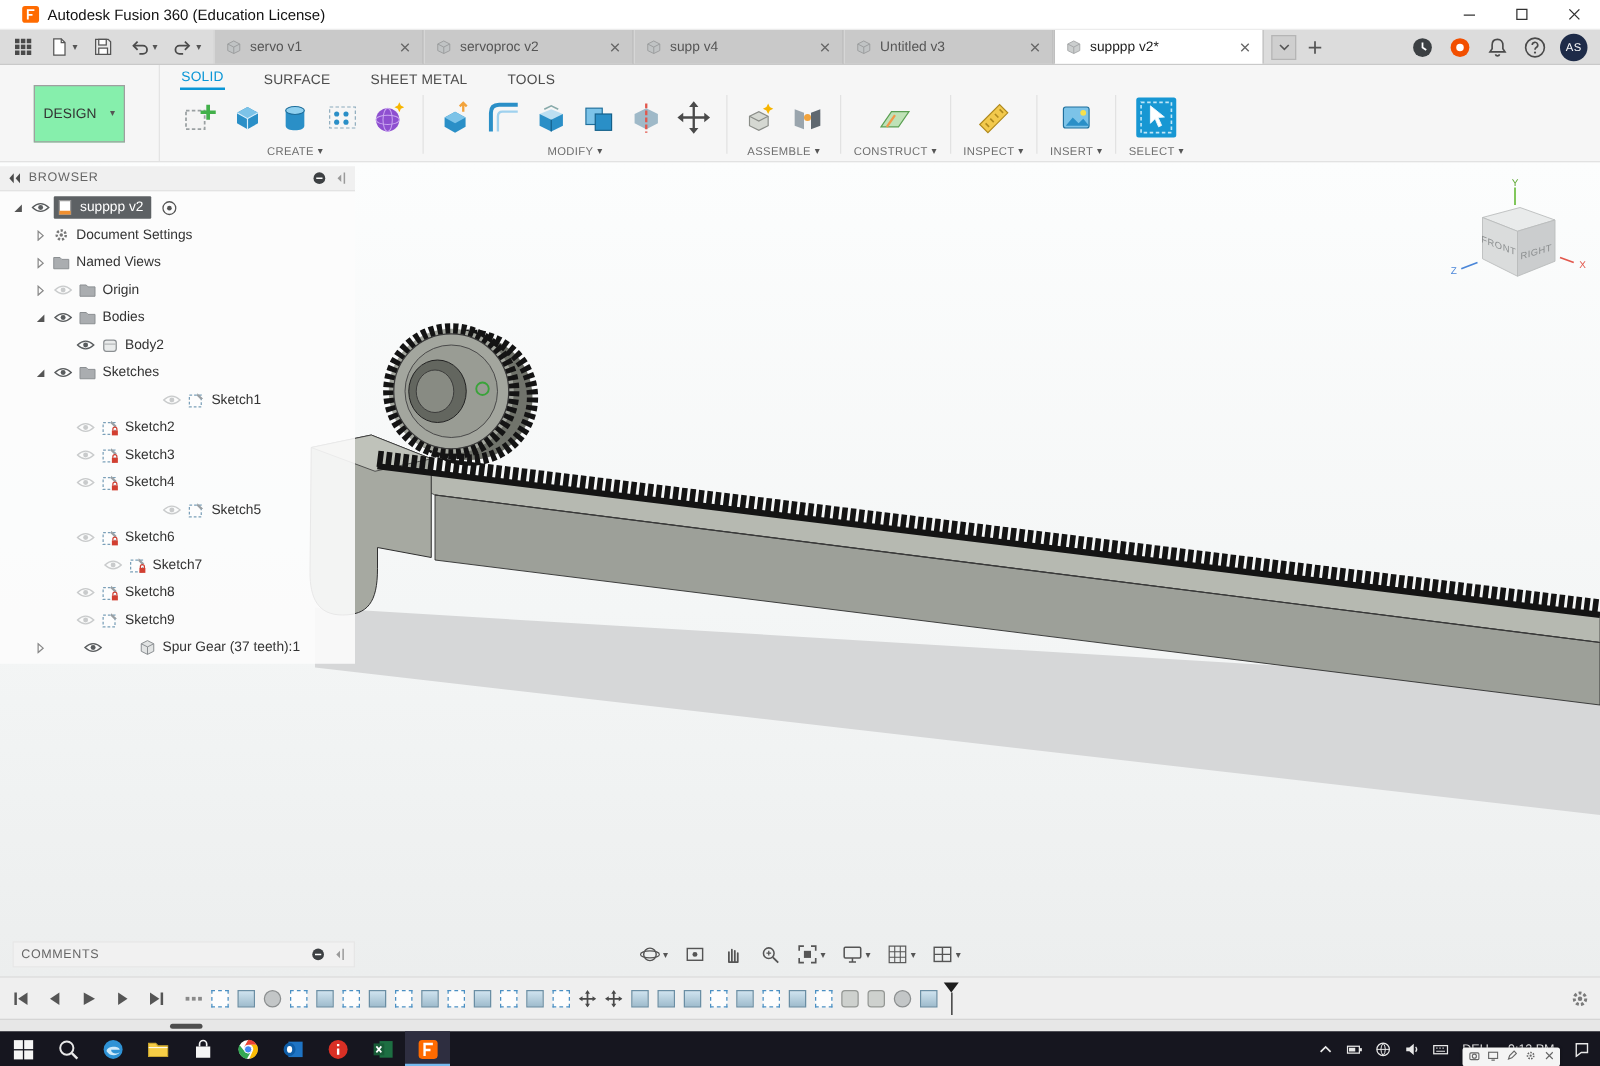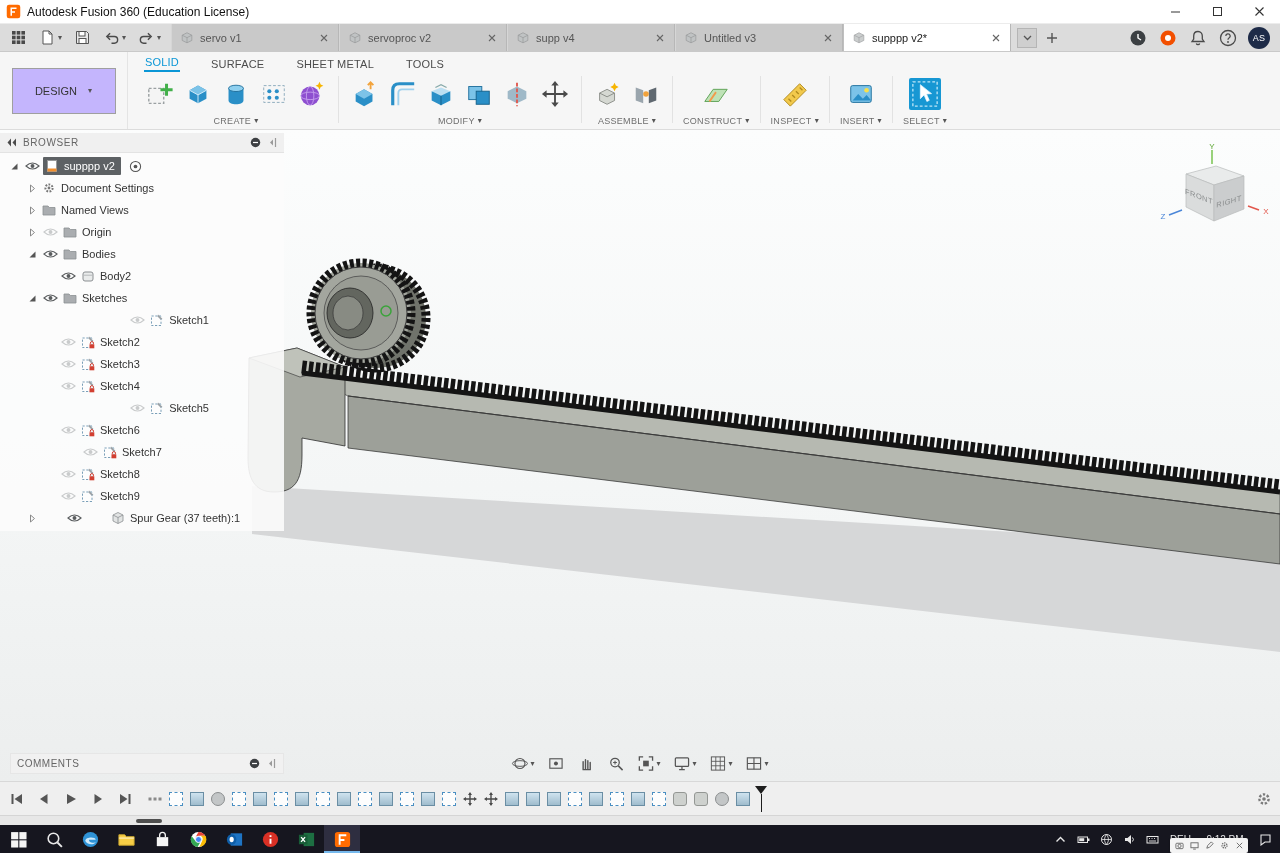--- a/index.html
+++ b/index.html
@@ -1,21 +1,21 @@
 <!DOCTYPE html>
 <html><head>
 <meta charset="utf-8">
 <style>
 *{margin:0;padding:0;box-sizing:border-box}
 html,body{width:1280px;height:853px;overflow:hidden}
 body{font-family:"Liberation Sans",sans-serif;font-size:11px;color:#333;background:#fff}
 .app{width:1280px;height:853px;display:flex;flex-direction:column;position:relative}
 
 
-.titlebar{height:24px;background:#ffffff;display:flex;align-items:center;padding:0 0 0 6px;border-bottom:1px solid #ececec}
+.titlebar{height:24px;background:#ffffff;display:flex;align-items:center;padding:0 0 0 17px;border-bottom:1px solid #ececec}
 .tb-logo{width:15px;height:15px;margin-right:6px;display:inline-flex}
 .tb-logo svg{width:15px;height:15px}
 .tb-title{font-size:12px;color:#111}
 .win-controls{margin-left:auto;display:flex;height:24px}
 .winbtn{width:42px;height:24px;display:flex;align-items:center;justify-content:center}
 .winbtn svg{width:11px;height:11px}
 
 
 .tabrow{height:28px;background:#dcdcdc;display:flex;align-items:stretch;border-bottom:1px solid #c9c9c9}
 .quickbar{display:flex;align-items:center;padding:0 6px;gap:4px}
@@ -36,21 +36,21 @@
 .plus-btn{width:18px;height:18px;display:flex;align-items:center;justify-content:center}
 .plus-btn svg{width:12px;height:12px}
 .top-right{margin-left:auto;display:flex;align-items:center;gap:10px;padding:0 10px}
 .tr-icon{width:20px;height:20px;display:flex;align-items:center;justify-content:center}
 .tr-icon svg{width:18px;height:18px}
 .avatar{width:22px;height:22px;border-radius:50%;background:#1e2b48;color:#fff;font-size:9px;display:flex;align-items:center;justify-content:center;letter-spacing:.3px}
 
 
 .ribbon{height:78px;background:#f6f6f6;display:flex;border-bottom:1px solid #dcdcdc}
 .design-cell{width:128px;display:flex;align-items:center;justify-content:center;border-right:1px solid #e4e4e4}
-.design-btn{width:104px;height:46px;background:#c4b5fd;border:1px solid #9f9f9f;font-family:inherit;font-size:11px;color:#333;display:flex;align-items:center;justify-content:center;gap:11px;cursor:default}
+.design-btn{width:73px;height:46px;background:#86efac;border:1px solid #9f9f9f;font-family:inherit;font-size:11px;color:#333;display:flex;align-items:center;justify-content:center;gap:11px;cursor:default}
 .ribbon-right{flex:1;display:flex;flex-direction:column}
 .ribbon-tabs{height:20px;display:flex;align-items:flex-end;gap:30px;padding:0 16px}
 .ribbon-tab{font-size:11px;color:#4c4c4c;padding:2px 1px;letter-spacing:.2px}
 .ribbon-tab.active{color:#0a96d6;border-bottom:2px solid #0a96d6}
 .ribbon-groups{flex:1;display:flex;align-items:flex-start;padding:2px 6px 0 10px}
 .group-sep{width:1px;align-self:stretch;background:#e2e2e2;margin:2px 4px 6px}
 .ribbon-group{display:flex;flex-direction:column;align-items:center;padding:0 6px}
 .group-icons{display:flex;gap:6px;margin-top:4px}
 .ricon{width:32px;height:32px;display:flex;align-items:center;justify-content:center;border-radius:2px}
 .ricon svg{width:28px;height:28px}

